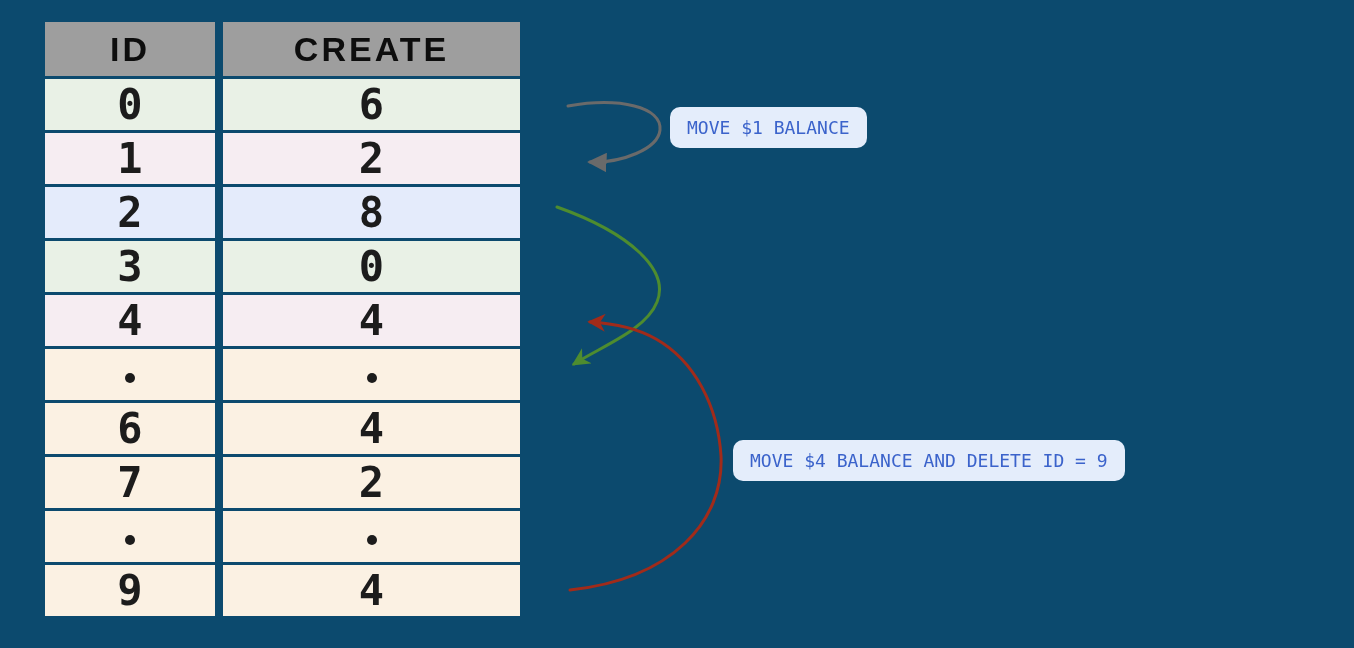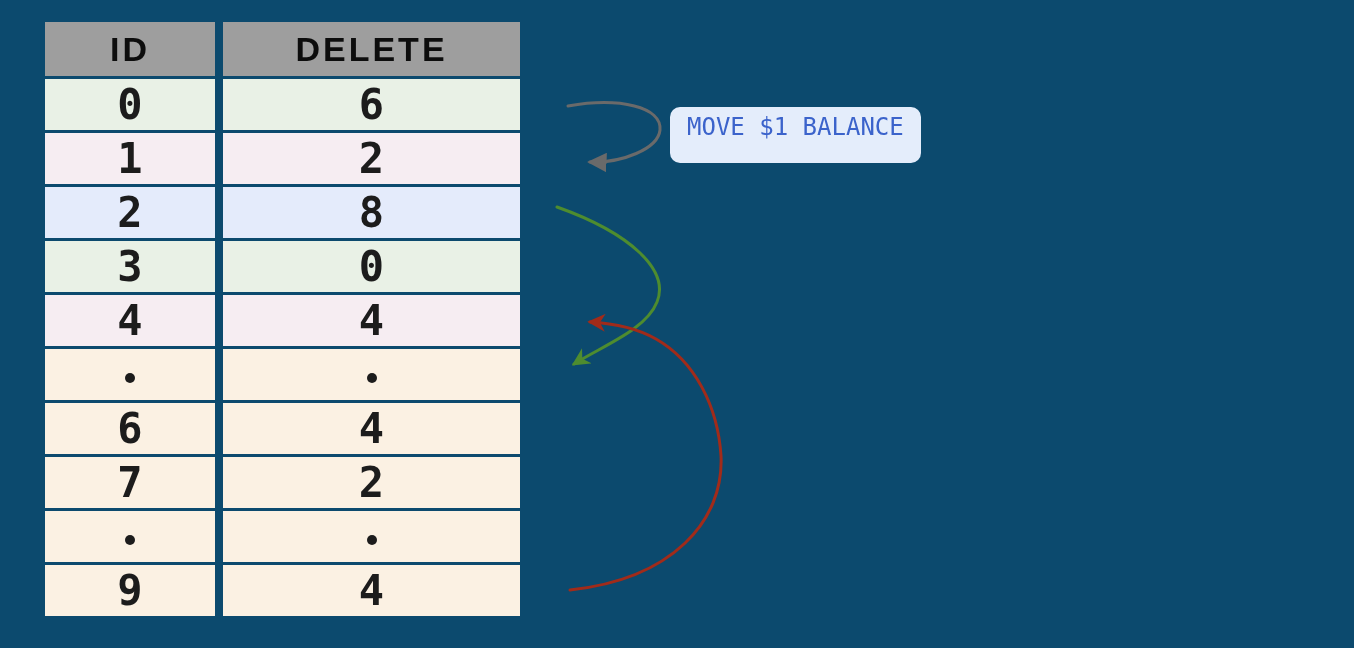--- a/index.html
+++ b/index.html
@@ -28,38 +28,38 @@
   .row-pink  { background:var(--row_pink,#f6edf2); }
   .row-blue  { background:var(--row_blue,#e4ebfb); }
   .row-cream { background:var(--row_cream,#fbf1e3); }
   .cell.dot { color:transparent; position:relative; }
   .cell.dot::after {
     content:""; position:absolute; left:50%; top:57%;
     width:10px; height:10px; border-radius:50%;
     background:#1c1c1c; transform:translate(-50%,-50%);
   }
   .pill {
-    position:absolute; height:56px; line-height:41px; padding:0 17px;
+    position:absolute; height:41px; line-height:41px; padding:0 17px;
     background:var(--label_bg,#e4edfb); border-radius:10px;
-    font-family:"DejaVu Sans Mono", monospace; font-size:24px;
+    font-family:"DejaVu Sans Mono", monospace; font-size:18px;
     color:var(--label_text,#3b63cb); white-space:nowrap;
   }
   .pill-1 { left:670px; top:107px; }
   .pill-2 { left:670px; top:252px; }
   .pill-3 { left:733px; top:440px; }
   .arrows { position:absolute; left:0; top:0; pointer-events:none; }
 </style>
 </head>
 <body>
 
 <div class="canvas">
 
   <div class="grid-table">
     <div class="th">ID</div>
-    <div class="th">DELETE</div>
+    <div class="th">CREATE</div>
 
     <div class="cell row-green">0</div>
     <div class="cell row-green">6</div>
 
     <div class="cell row-pink">1</div>
     <div class="cell row-pink">2</div>
 
     <div class="cell row-blue">2</div>
     <div class="cell row-blue">8</div>
 
@@ -99,14 +99,15 @@
     </defs>
 
     <path d="M 568 106 C 620 97, 662 107, 660 130 C 658 149, 622 163, 590 162" fill="none" stroke-width="3" stroke-linecap="round" marker-end="url(#head-gray)" stroke="#6a6a6a"></path>
 
     <path d="M 557 207 C 630 233, 670 270, 657 302 C 646 330, 602 346, 574 364" fill="none" stroke-width="3" stroke-linecap="round" marker-end="url(#head-green)" stroke="#4e8c2f"></path>
 
     <path d="M 570 590 C 672 579, 724 521, 721 456 C 718 407, 695 361, 656 339 C 635 327, 608 323, 590 322" fill="none" stroke-width="3" stroke-linecap="round" marker-end="url(#head-red)" stroke="#a12b1a"></path>
   </svg>
 
   <div class="pill pill-1">MOVE $1 BALANCE</div>
+  <div class="pill pill-3">MOVE $4 BALANCE AND DELETE ID = 9</div>
 
 </div>
 
 </body></html>

